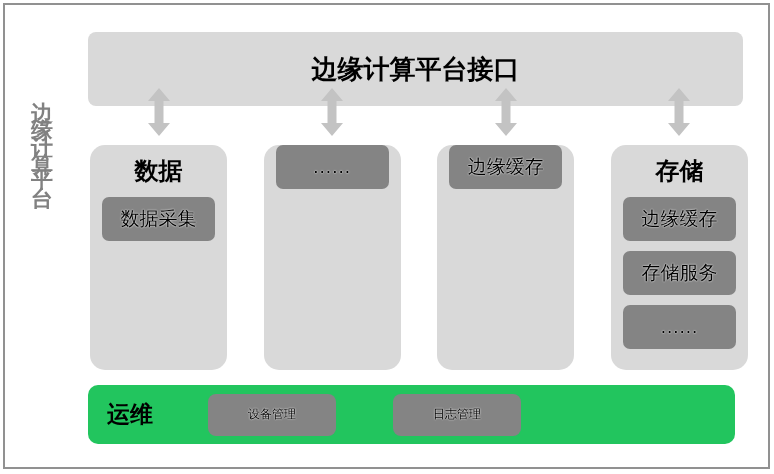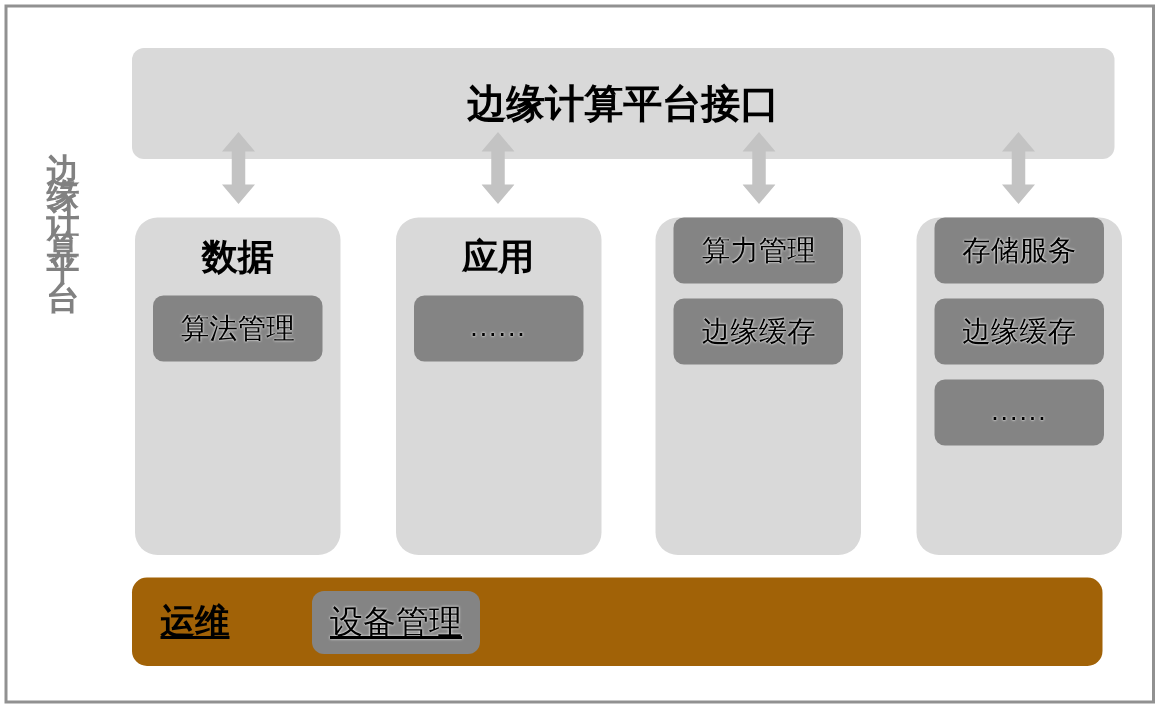--- a/index.html
+++ b/index.html
@@ -43,28 +43,28 @@
   }
   .col-items{padding:0 12px;}
   .item{
     height:44px;margin-bottom:10px;background:#848484;border-radius:7px;
     display:flex;align-items:center;justify-content:center;
     font-size:19px;color:#000;
     text-shadow:0 0 2px rgba(255,255,255,.85), 0 0 1px rgba(255,255,255,.9);
   }
   .bottom-bar{
     position:absolute;left:88px;top:385px;width:647px;height:59px;
-    background:#a16207;border-radius:10px;
-    display:flex;align-items:center;box-sizing:border-box;padding-left:19px;text-decoration:underline;
+    background:#22c55e;border-radius:10px;
+    display:flex;align-items:center;box-sizing:border-box;padding-left:19px;
   }
   .ops-label{font-size:23px;font-weight:bold;color:#000;}
   .ops-btn{
-    width:112px;height:42px;background:#848484;border-radius:8px;
+    width:128px;height:42px;background:#848484;border-radius:8px;
     display:flex;align-items:center;justify-content:center;
-    font-size:22px;color:#000;
+    font-size:12px;color:#000;
     text-shadow:0 0 2px rgba(255,255,255,.85), 0 0 1px rgba(255,255,255,.9);
   }
   .ops-btn.b1{margin-left:55px;}
   .ops-btn.b2{margin-left:47px;}
   .ops-btn.b3{margin-left:57px;}
   .dots{letter-spacing:1px;}
 </style>
 </head>
 <body>
 
@@ -98,45 +98,45 @@
           <path d="M11 0 L22 13 L15.5 13 L15.5 35 L22 35 L11 48 L0 35 L6.5 35 L6.5 13 L0 13 Z" fill="#c3c3c3"></path>
         </svg>
     </div>
   </div>
 
   <div class="columns">
 
     <div class="col">
       <div class="col-header">数据</div>
       <div class="col-items">
-        <div class="item">算法管理</div>
+        <div class="item">数据采集</div>
       </div>
     </div>
 
     <div class="col">
-      <div class="col-header">应用</div>
       <div class="col-items">
         <div class="item dots">......</div>
       </div>
     </div>
 
     <div class="col">
       <div class="col-items">
-        <div class="item">算力管理</div>
         <div class="item">边缘缓存</div>
       </div>
     </div>
 
     <div class="col">
+      <div class="col-header">存储</div>
       <div class="col-items">
+        <div class="item">边缘缓存</div>
         <div class="item">存储服务</div>
-        <div class="item">边缘缓存</div>
         <div class="item dots">......</div>
       </div>
     </div>
 
   </div>
 
   <div class="bottom-bar">
     <span class="ops-label">运维</span>
     <div class="ops-btn b1">设备管理</div>
+    <div class="ops-btn b3">日志管理</div>
   </div>
 </div>
 
 </body></html>

